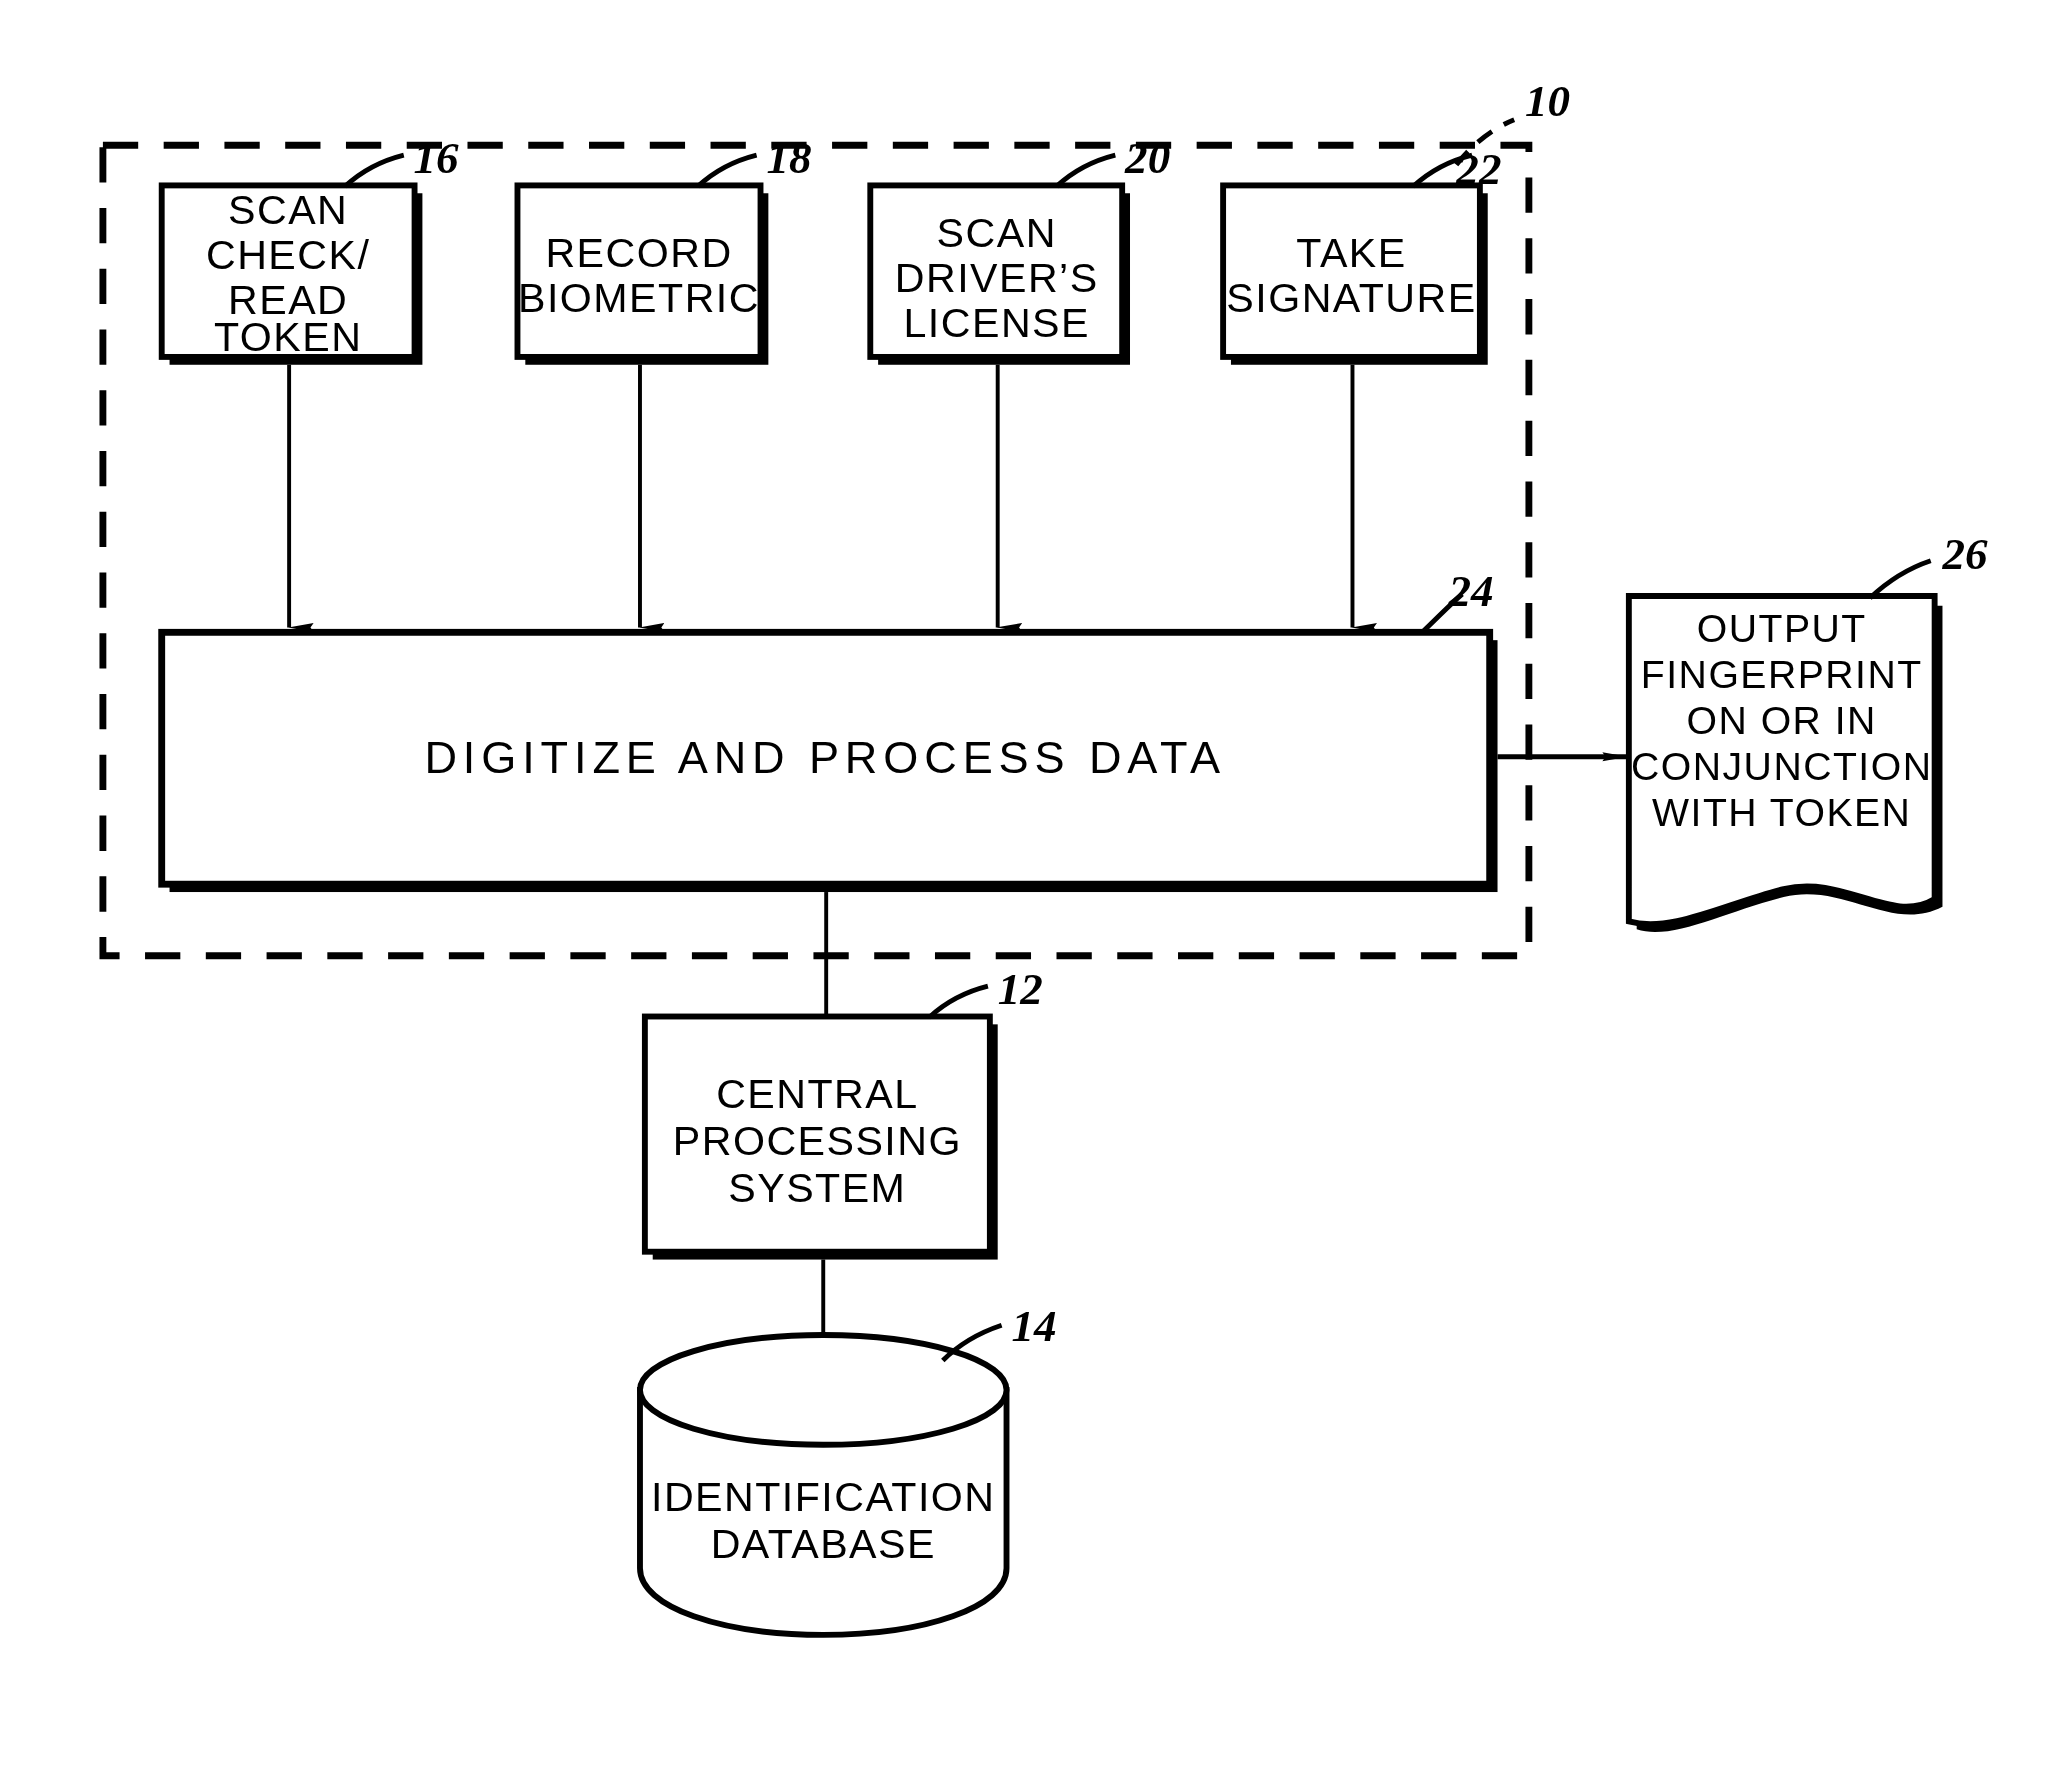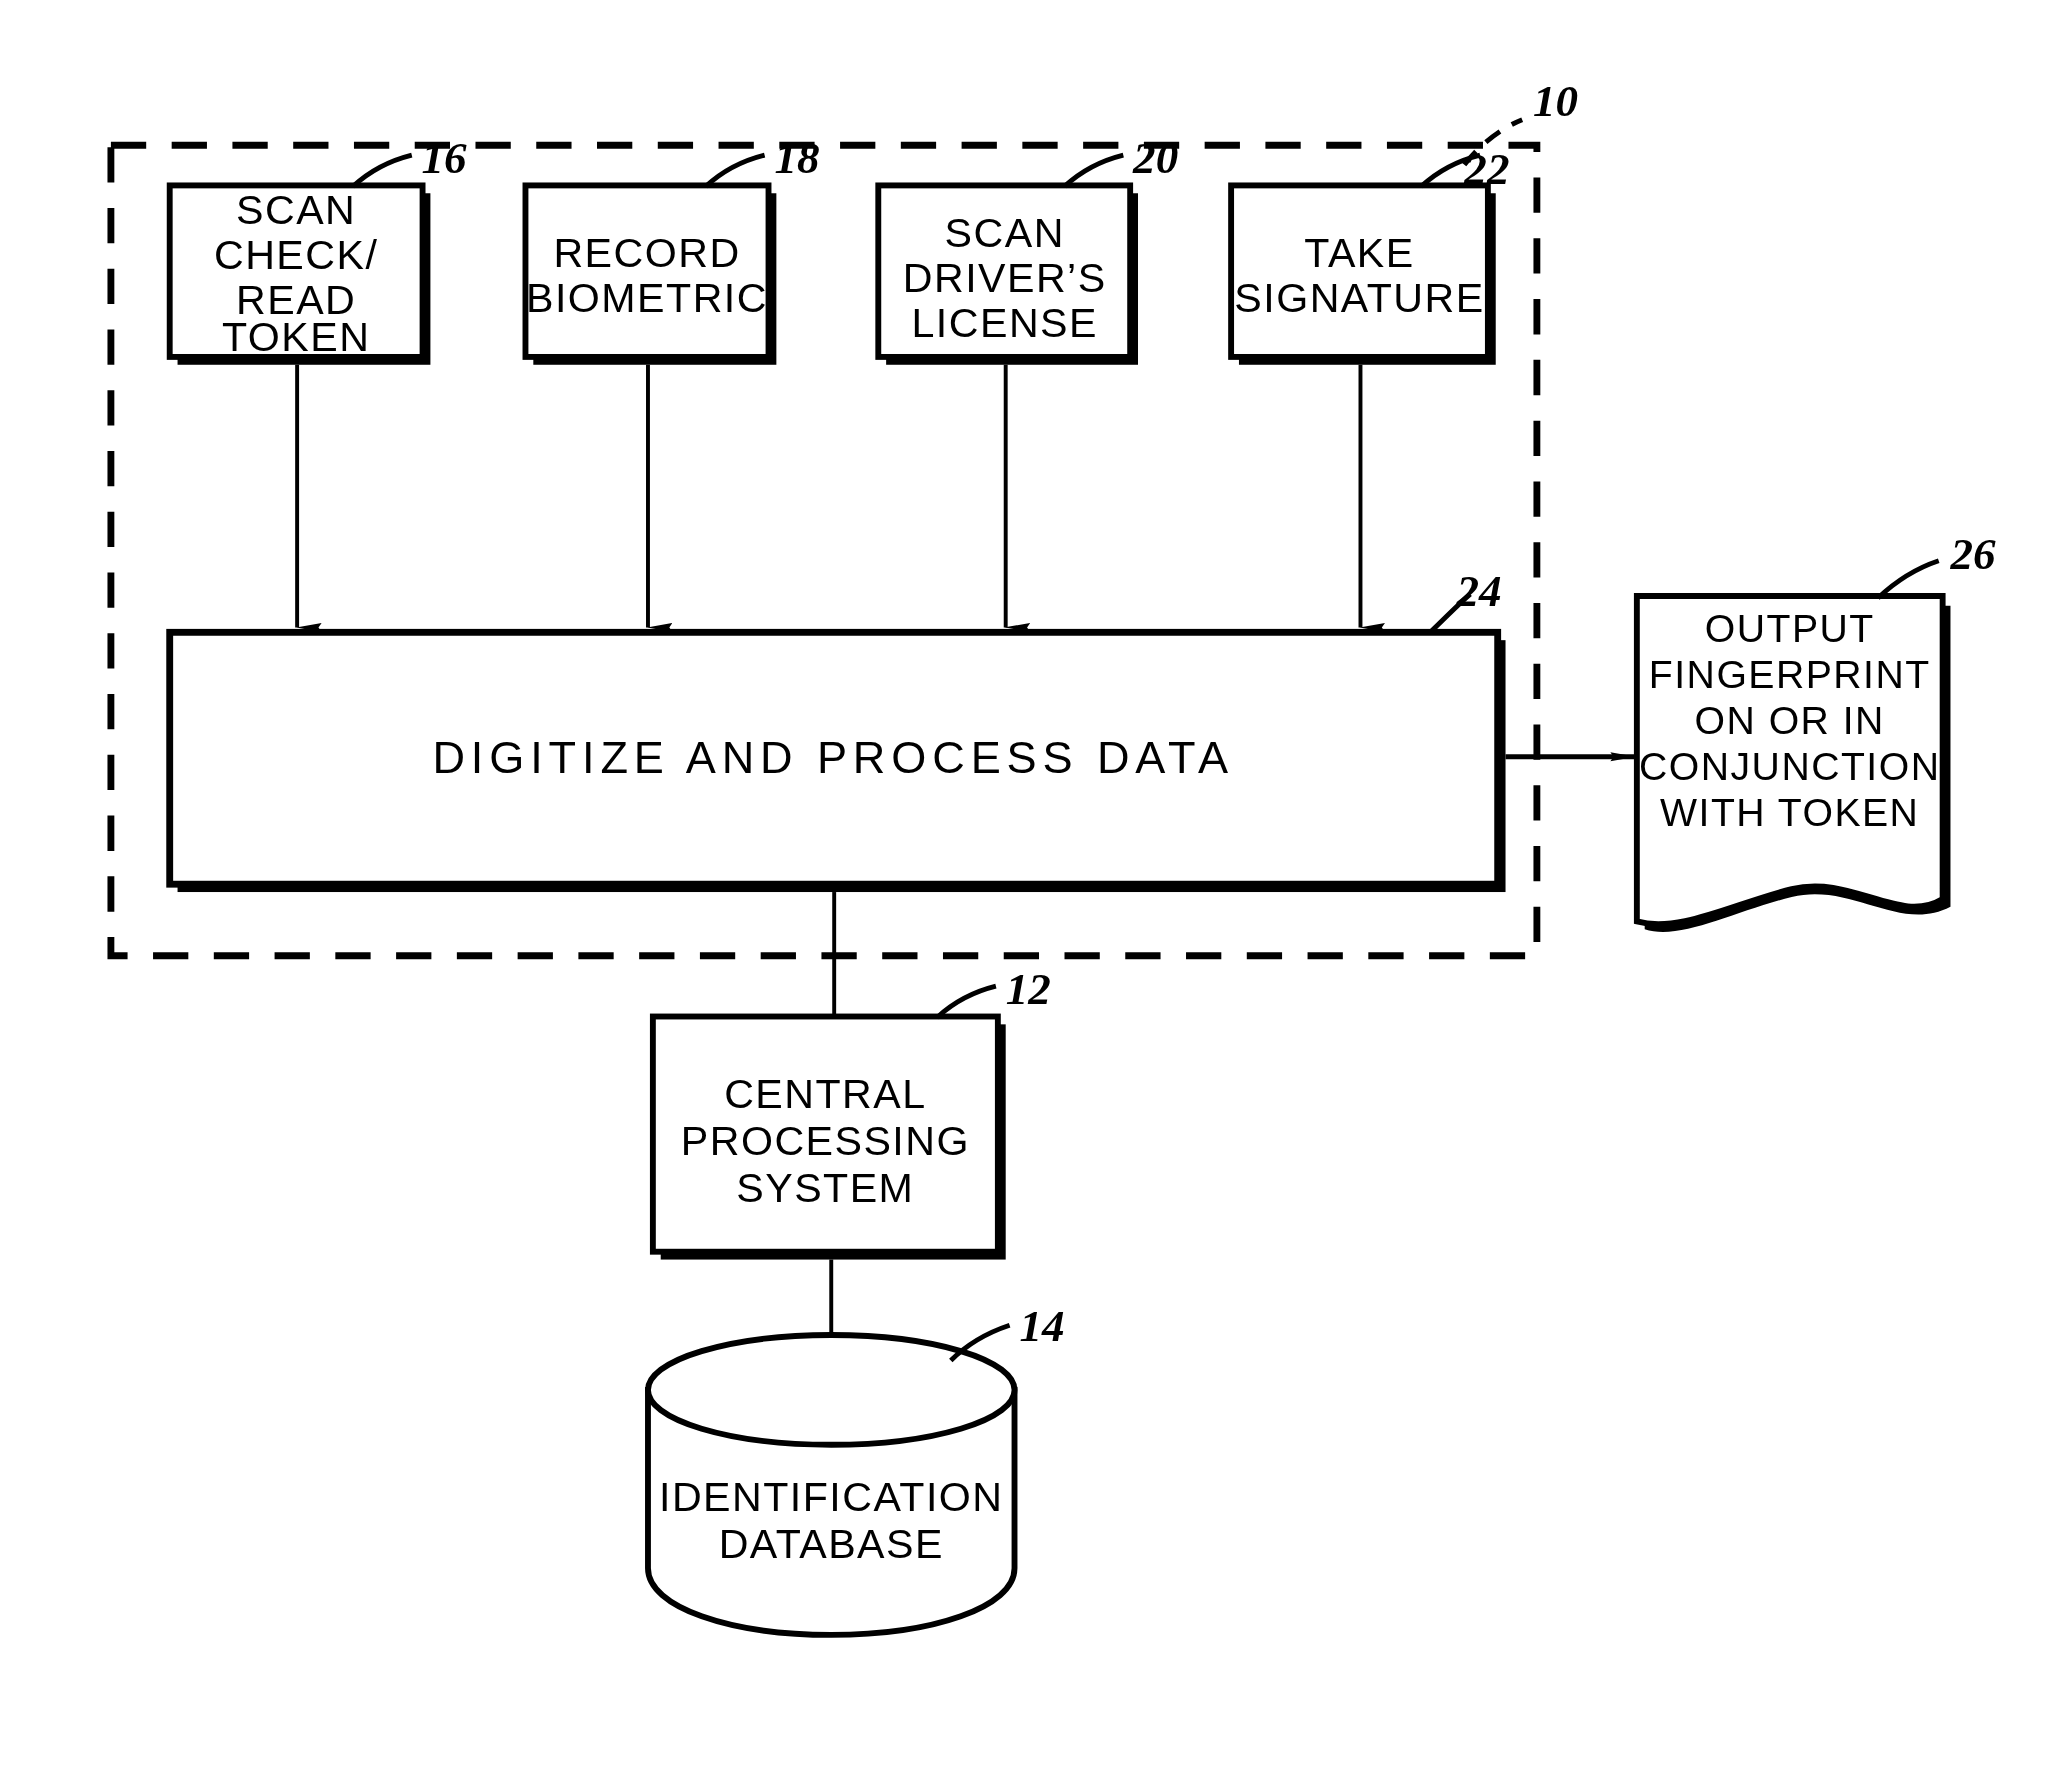--- a/index.html
+++ b/index.html
@@ -10,21 +10,20 @@
   body {
     width: 2064px;
     height: 1788px;
     font-family: "Liberation Sans", sans-serif;
     overflow: hidden;
   }
   #diagram-root {
     position: relative;
     width: 2000px;
     height: 1788px;
-    padding-left: 8px;
   }
   svg#figure {
     display: block;
     width: 2064px;
     height: 1788px;
   }
   .blk-text {
     font-family: "Liberation Sans", sans-serif;
     font-weight: 400;
     fill: #000000;

